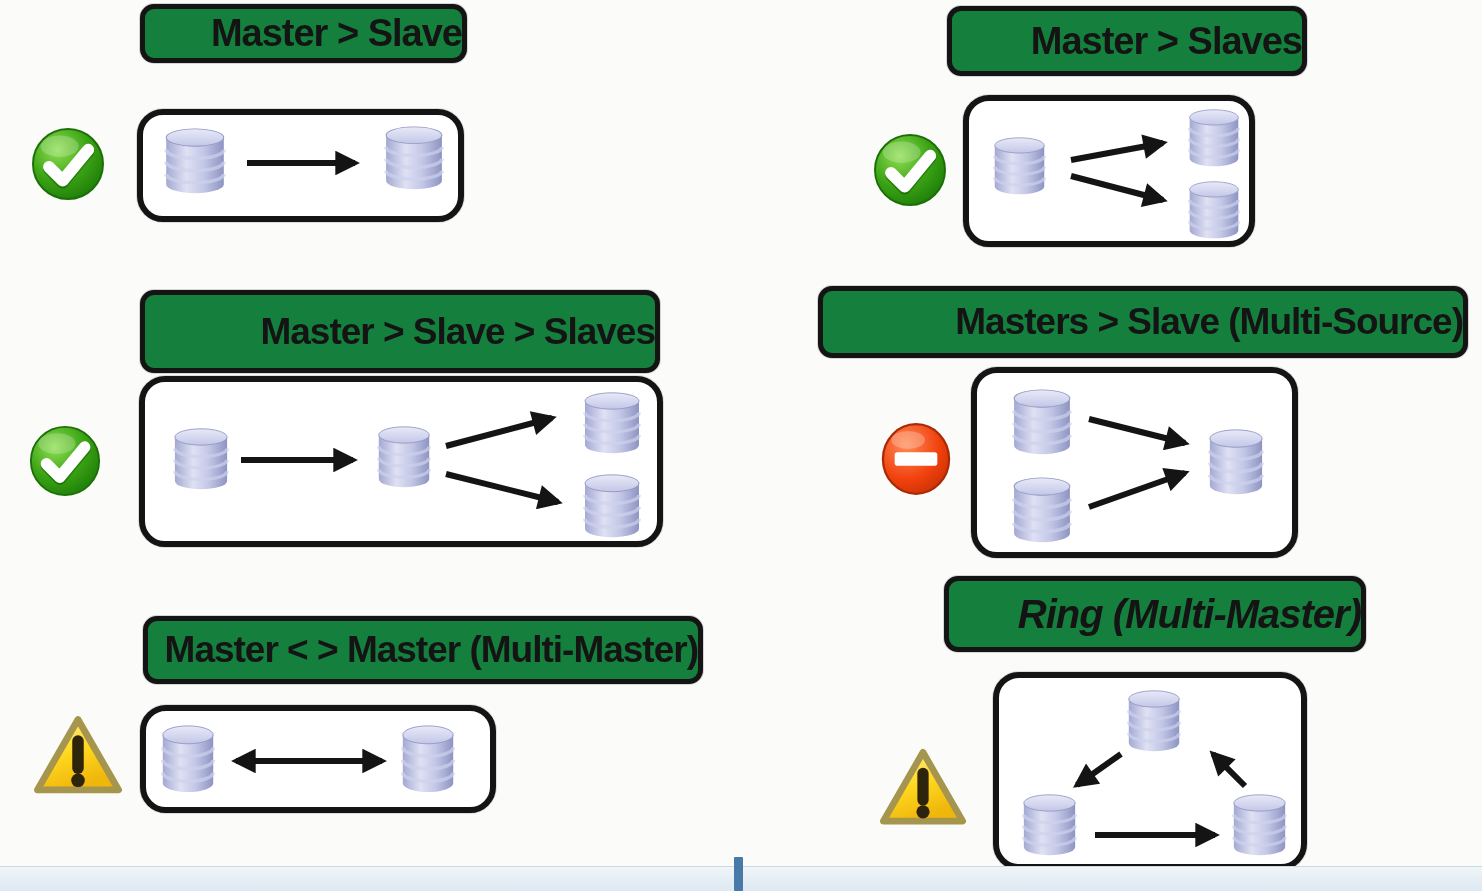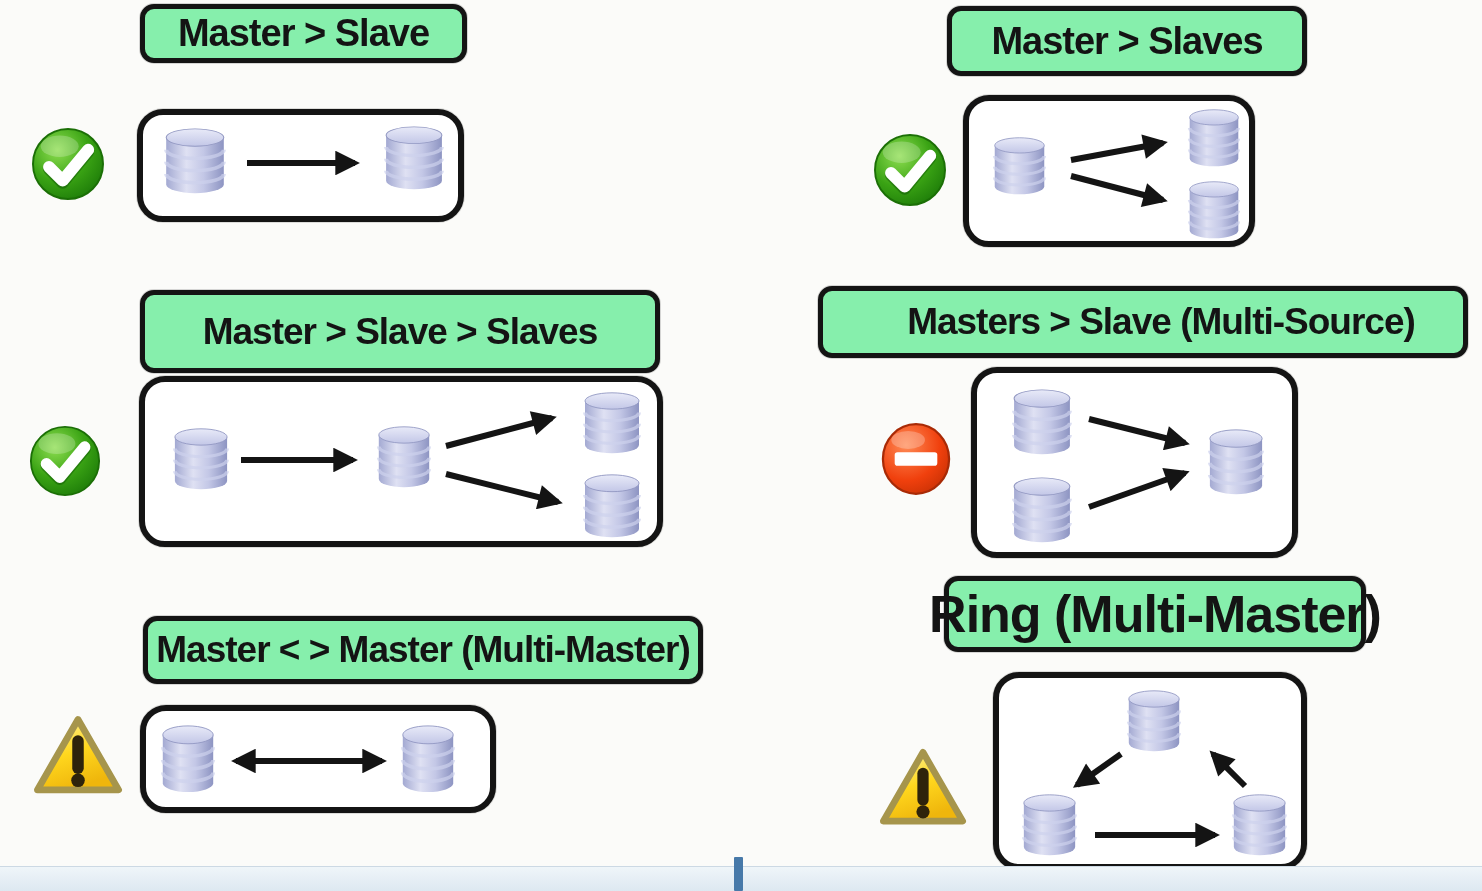--- a/index.html
+++ b/index.html
@@ -4,24 +4,24 @@
 <style>
   html,body{margin:0;padding:0;background:#e9e9e9;}
   .stage{
     position:relative;width:1482px;height:891px;overflow:hidden;
     background:#fbfbf9;
     font-family:"Liberation Sans", sans-serif;
     color:#141414;
   }
   .abs{position:absolute;box-sizing:border-box;}
   .titlebox{
-    background:#86efac;
+    background:#15803d;
     border:5px solid #141414;
     border-radius:14px;
-    display:flex;align-items:center;justify-content:center;
+    display:flex;align-items:center;justify-content:flex-end;
     font-weight:bold;font-size:37px;letter-spacing:-1px;
     white-space:nowrap;
     box-shadow:0 0 0 1px rgba(0,0,0,0.15);
   }
   .diagbox{
     background:#ffffff;
     border:6px solid #141414;
     border-radius:26px;
     box-shadow:0 0 0 1px rgba(0,0,0,0.12);
   }
@@ -188,21 +188,21 @@
     <div class="abs diagbox" style="left:140px;top:705px;width:356px;height:108px;">
       <svg viewBox="0 0 344 96">
         <use href="#cyl" x="14" y="14" width="56" height="68"></use>
         <path class="edge" d="M90 50 L236 50" marker-start="url(#ah)" marker-end="url(#ah)"></path>
         <use href="#cyl" x="254" y="14" width="56" height="68"></use>
       </svg>
     </div>
   </section>
 
   <section>
-    <div class="abs titlebox" style="left:944px;top:576px;width:422px;height:76px;font-size:52px;">
+    <div class="abs titlebox" style="left:944px;top:576px;width:422px;height:76px;font-size:40px;font-style:italic;">
       <span>Ring (Multi-Master)</span>
     </div>
     <div class="abs iconwrap" style="left:878px;top:742px;width:90px;height:92px;">
       <svg viewBox="0 0 68 62">
           <use href="#ic-warn"></use>
         </svg>
     </div>
     <div class="abs diagbox" style="left:993px;top:672px;width:314px;height:198px;">
       <svg viewBox="0 0 302 186">
         <use href="#cyl" x="127" y="12" width="56" height="62"></use>

